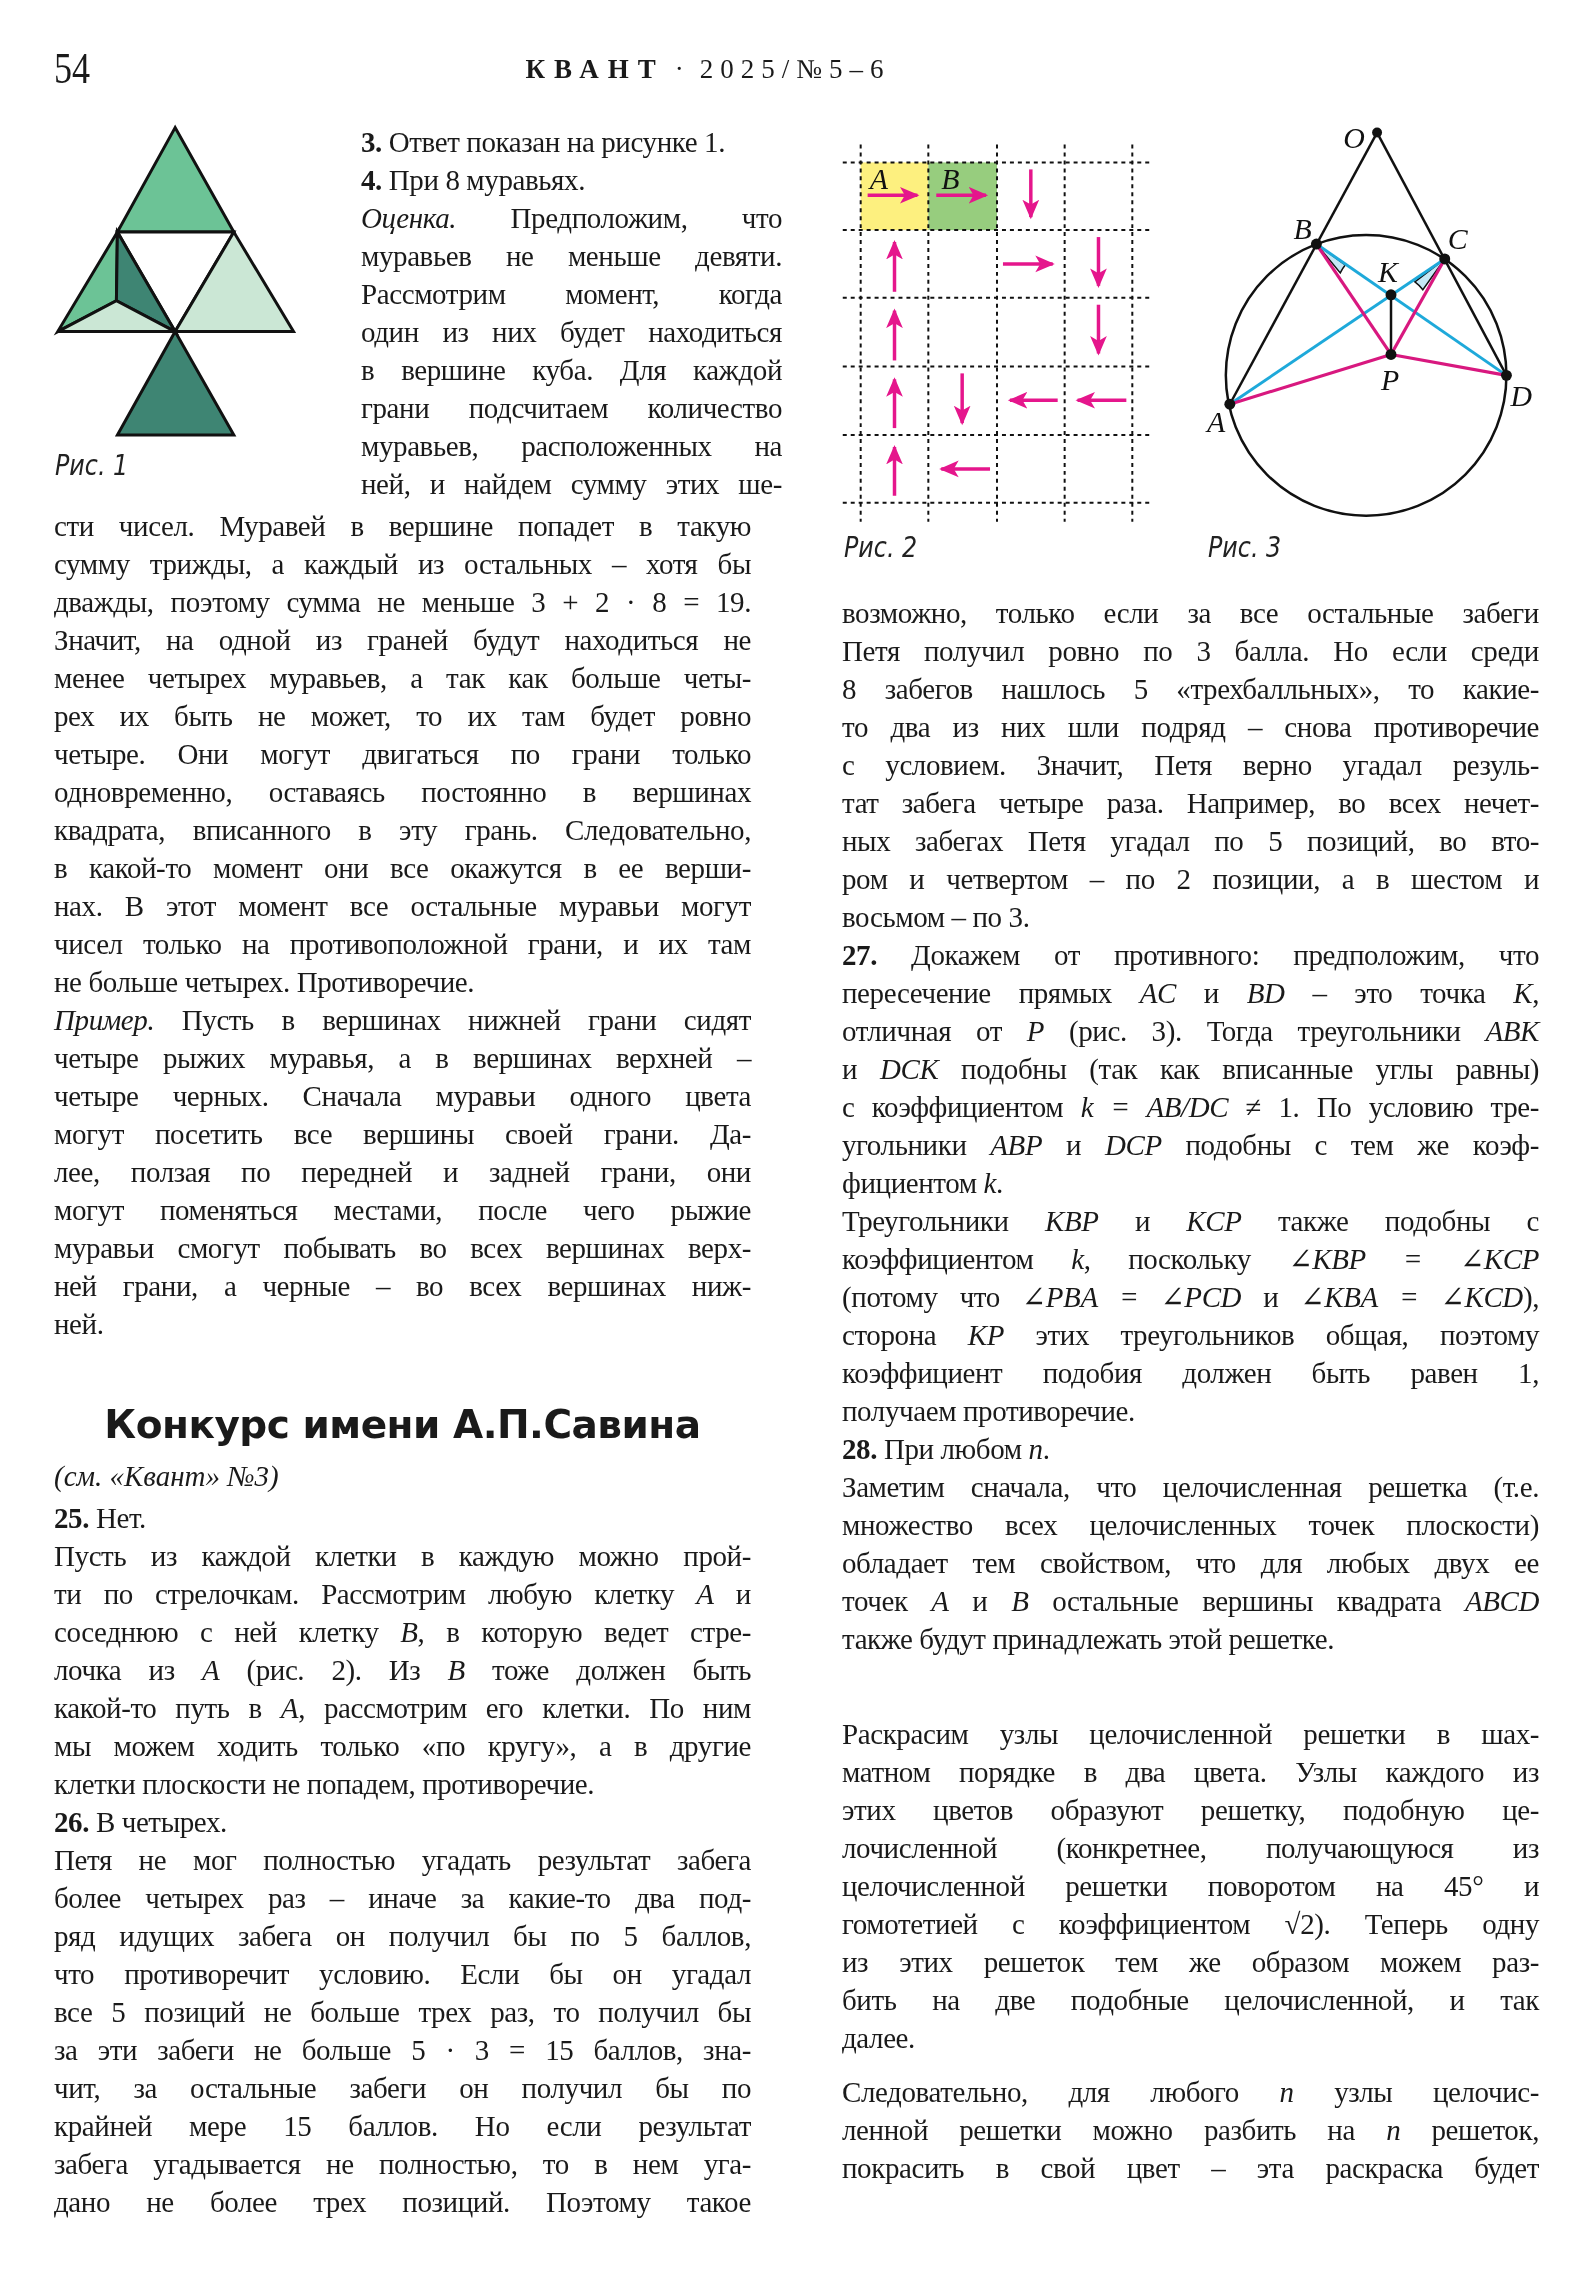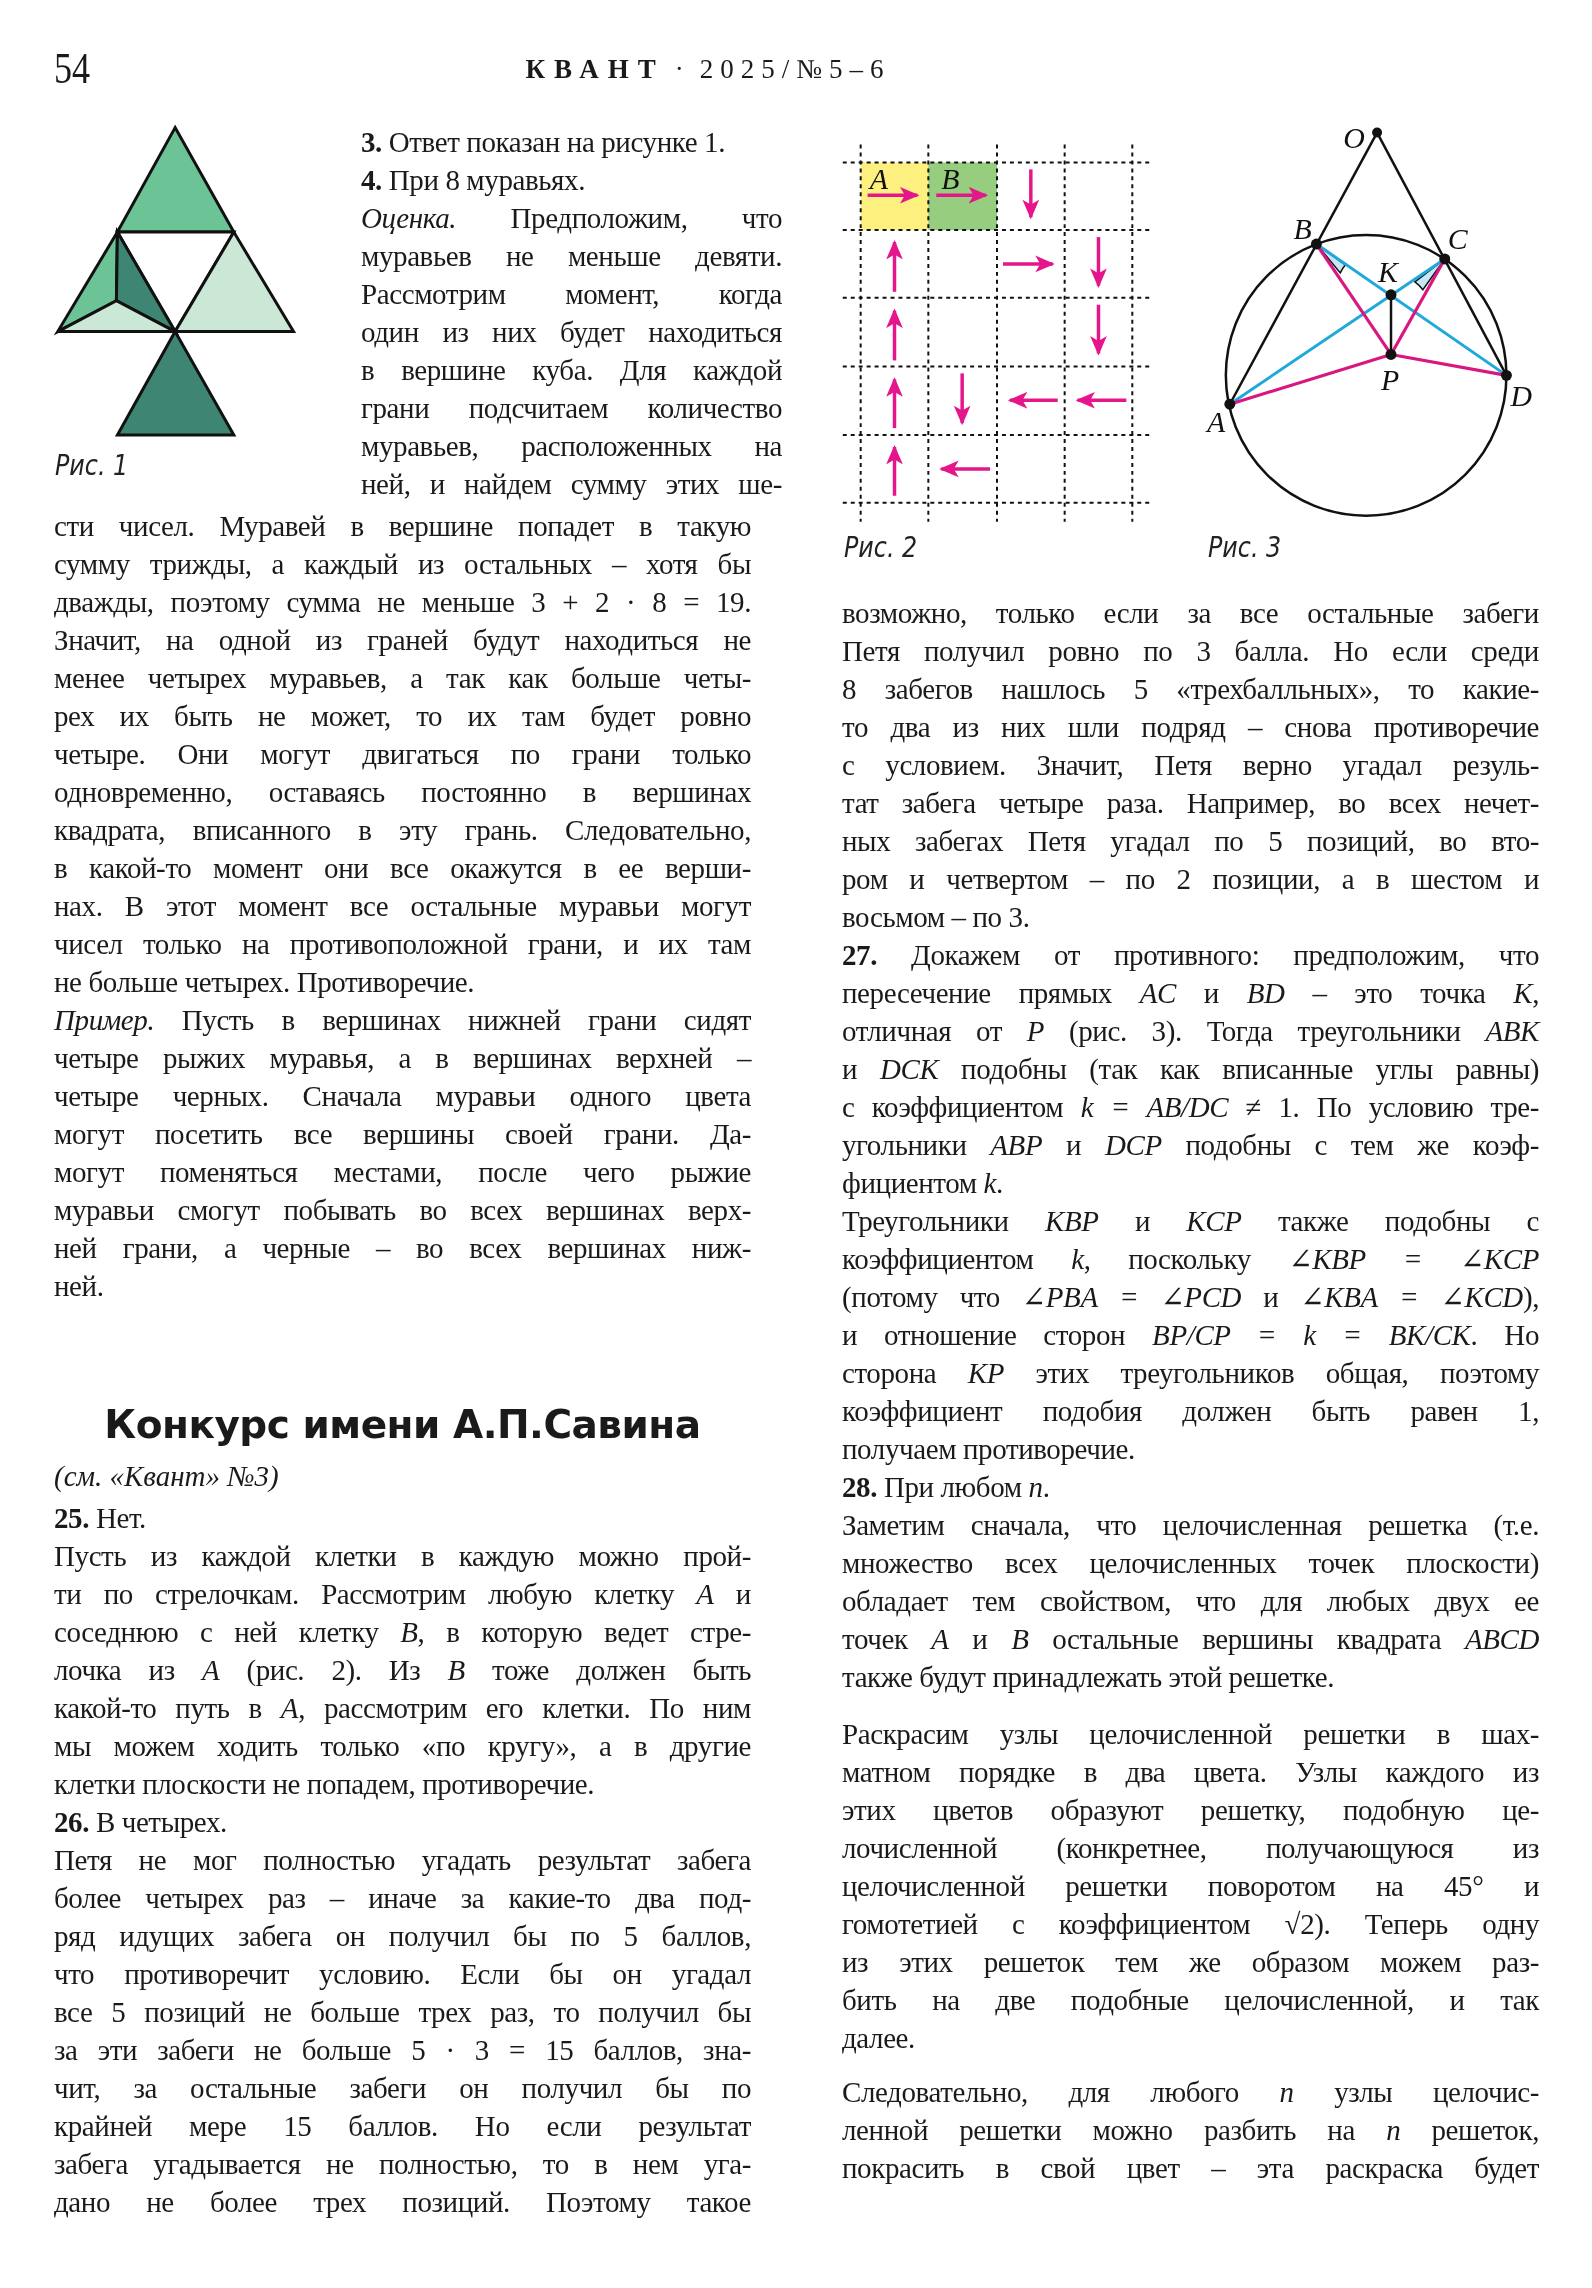--- a/index.html
+++ b/index.html
@@ -152,20 +152,21 @@
       <div class="line"><span>одновременно, оставаясь постоянно в вершинах</span></div>
       <div class="line"><span>квадрата, вписанного в эту грань. Следовательно,</span></div>
       <div class="line"><span>в какой-то момент они все окажутся в ее верши-</span></div>
       <div class="line"><span>нах. В этот момент все остальные муравьи могут</span></div>
       <div class="line"><span>чисел только на противоположной грани, и их там</span></div>
       <div class="line end"><span>не больше четырех. Противоречие.</span></div>
       <div class="line"><span class="seg-i">Пример.</span><span> Пусть в вершинах нижней грани сидят</span></div>
       <div class="line"><span>четыре рыжих муравья, а в вершинах верхней –</span></div>
       <div class="line"><span>четыре черных. Сначала муравьи одного цвета</span></div>
       <div class="line"><span>могут посетить все вершины своей грани. Да-</span></div>
+      <div class="line"><span>лее, ползая по передней и задней грани, они</span></div>
       <div class="line"><span>могут поменяться местами, после чего рыжие</span></div>
       <div class="line"><span>муравьи смогут побывать во всех вершинах верх-</span></div>
       <div class="line"><span>ней грани, а черные – во всех вершинах ниж-</span></div>
       <div class="line end"><span>ней.</span></div>
     </div>
     <div class="block" style="left: 54px; top: 1499px; width: 697px;">
       <div class="line end"><span class="seg-b">25.</span><span> Нет.</span></div>
       <div class="line"><span>Пусть из каждой клетки в каждую можно прой-</span></div>
       <div class="line"><span>ти по стрелочкам. Рассмотрим любую клетку </span><span class="seg-i">A</span><span> и</span></div>
       <div class="line"><span>соседнюю с ней клетку </span><span class="seg-i">B</span><span>, в которую ведет стре-</span></div>
@@ -200,21 +201,20 @@
       <div class="line"><span class="seg-b">27.</span><span> Докажем от противного: предположим, что</span></div>
       <div class="line"><span>пересечение прямых </span><span class="seg-i">AC</span><span> и </span><span class="seg-i">BD</span><span> – это точка </span><span class="seg-i">K</span><span>,</span></div>
       <div class="line"><span>отличная от </span><span class="seg-i">P</span><span> (рис. 3). Тогда треугольники </span><span class="seg-i">ABK</span></div>
       <div class="line"><span>и </span><span class="seg-i">DCK</span><span> подобны (так как вписанные углы равны)</span></div>
       <div class="line"><span>с коэффициентом </span><span class="seg-i">k = AB/DC</span><span> ≠ 1. По условию тре-</span></div>
       <div class="line"><span>угольники </span><span class="seg-i">ABP</span><span> и </span><span class="seg-i">DCP</span><span> подобны с тем же коэф-</span></div>
       <div class="line end"><span>фициентом </span><span class="seg-i">k</span><span>.</span></div>
       <div class="line"><span>Треугольники </span><span class="seg-i">KBP</span><span> и </span><span class="seg-i">KCP</span><span> также подобны с</span></div>
       <div class="line"><span>коэффициентом </span><span class="seg-i">k</span><span>, поскольку </span><span class="seg-i">∠KBP = ∠KCP</span></div>
       <div class="line"><span>(потому что </span><span class="seg-i">∠PBA = ∠PCD</span><span> и </span><span class="seg-i">∠KBA = ∠KCD</span><span>),</span></div>
-      <div class="line"><span>и отношение сторон </span><span class="seg-i">BP/CP = k = BK/CK</span><span>. Но</span></div>
       <div class="line"><span>сторона </span><span class="seg-i">KP</span><span> этих треугольников общая, поэтому</span></div>
       <div class="line"><span>коэффициент подобия должен быть равен 1,</span></div>
       <div class="line end"><span>получаем противоречие.</span></div>
       <div class="line end"><span class="seg-b">28.</span><span> При любом </span><span class="seg-i">n</span><span>.</span></div>
       <div class="line"><span>Заметим сначала, что целочисленная решетка (т.е.</span></div>
       <div class="line"><span>множество всех целочисленных точек плоскости)</span></div>
       <div class="line"><span>обладает тем свойством, что для любых двух ее</span></div>
       <div class="line"><span>точек </span><span class="seg-i">A</span><span> и </span><span class="seg-i">B</span><span> остальные вершины квадрата </span><span class="seg-i">ABCD</span></div>
       <div class="line end"><span>также будут принадлежать этой решетке.</span></div>
     </div>

